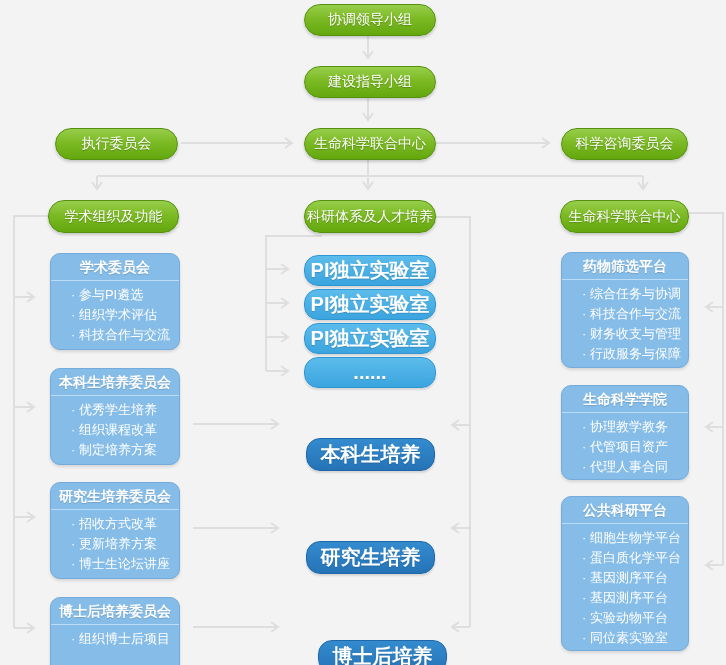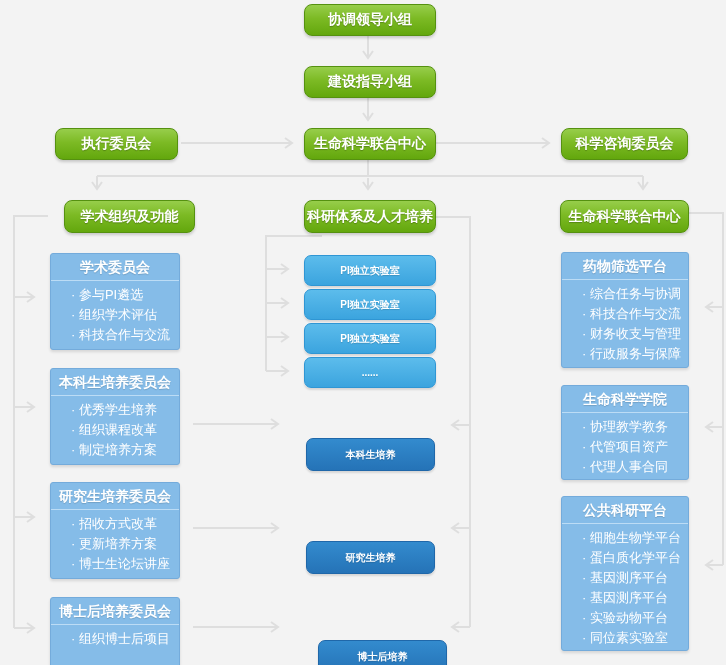--- a/index.html
+++ b/index.html
@@ -3,35 +3,35 @@
 <meta charset="utf-8">
 <style>
   html,body{margin:0;padding:0;}
   body{font-family:"Liberation Sans","DejaVu Sans",sans-serif;background:#e9e9e9;}
   .stage{position:relative;width:726px;height:665px;overflow:hidden;
          background:#f3f3f3;}
   .wires{position:absolute;left:0;top:0;pointer-events:none;}
 
   .node-green{position:absolute;display:flex;align-items:center;justify-content:center;
     background:linear-gradient(to bottom,#97ce4b 0%,#7cba24 45%,#63a70d 100%);
-    border:1px solid #559110;border-radius:8px;color:#fff;font-weight:bold;font-size:14px;
+    border:1px solid #559110;border-radius:16px;color:#fff;font-weight:normal;font-size:14px;
     box-shadow:0 2px 3px rgba(0,0,0,0.18);text-shadow:0 1px 1px rgba(0,0,0,0.25);
     cursor:pointer;}
 
-  .panel{position:absolute;background:#85bce8;border:1px solid #74abdb;border-radius:3px;
+  .panel{position:absolute;background:#85bce8;border:1px solid #74abdb;border-radius:10px;
     color:#fff;box-shadow:0 2px 3px rgba(0,0,0,0.12);overflow:hidden;}
   .panel .hd{font-weight:bold;font-size:14px;text-align:center;line-height:26px;
     border-bottom:1px solid #bcdcf5;text-shadow:0 1px 1px rgba(0,0,0,0.15);}
   .panel ul{list-style:none;margin:4px 12px 0;padding:0 4px 0 8px;}
   .panel li{font-size:13px;line-height:20px;white-space:nowrap;}
   .panel li::before{content:"· ";}
 
   .btn-blue{position:absolute;display:flex;align-items:center;justify-content:center;
     background:linear-gradient(to bottom,#5cbcec 0%,#3ba4de 100%);
-    border:1px solid #2f96d4;border-radius:7px;color:#fff;font-weight:bold;font-size:10px;
+    border:1px solid #2f96d4;border-radius:14px;color:#fff;font-weight:bold;font-size:20px;
     box-shadow:0 2px 2px rgba(0,0,0,0.12);text-shadow:0 1px 1px rgba(0,0,0,0.15);
     cursor:pointer;}
   .btn-dark{background:linear-gradient(to bottom,#338bce 0%,#2573b7 100%);
     border:1px solid #1f67a9;margin-top:28px;}
 </style>
 </head>
 <body>
 
 <div class="stage">
 
@@ -76,21 +76,21 @@
     </g>
   </svg>
 
   <div class="node-green" style="left:304px;top:4px;width:130px;height:30px">协调领导小组</div>
   <div class="node-green" style="left:304px;top:66px;width:130px;height:30px">建设指导小组</div>
 
   <div class="node-green" style="left:55px;top:128px;width:121px;height:30px">执行委员会</div>
   <div class="node-green" style="left:304px;top:128px;width:130px;height:30px">生命科学联合中心</div>
   <div class="node-green" style="left:561px;top:128px;width:125px;height:30px">科学咨询委员会</div>
 
-  <div class="node-green" style="left:64px;top:200px;width:129px;height:31px">学术组织及功能</div>
+  <div class="node-green" style="left:48px;top:200px;width:129px;height:31px">学术组织及功能</div>
   <div class="node-green" style="left:304px;top:200px;width:130px;height:31px">科研体系及人才培养</div>
   <div class="node-green" style="left:560px;top:200px;width:127px;height:31px">生命科学联合中心</div>
 
   <div class="panel" style="left:50px;top:253px;width:128px;height:95px">
     <div class="hd">学术委员会</div>
     <ul>
       <li>参与PI遴选</li>
       <li>组织学术评估</li>
       <li>科技合作与交流</li>
     </ul>

